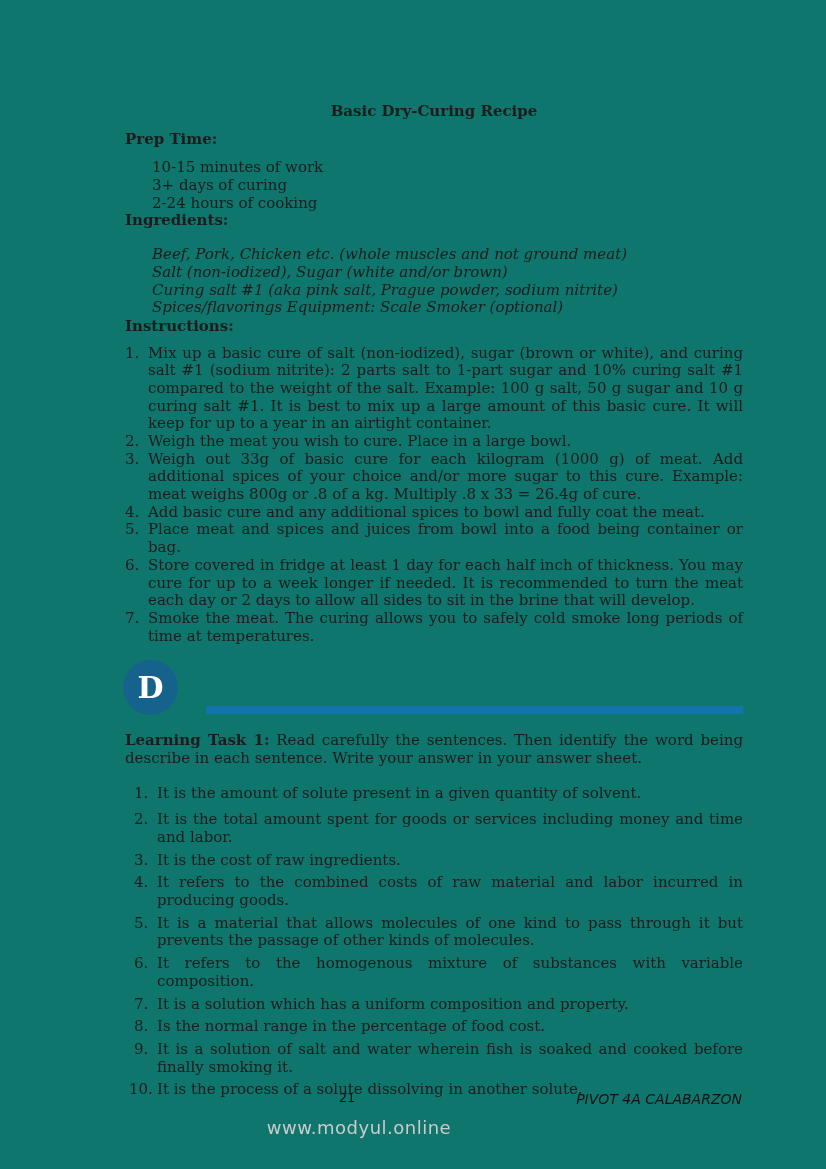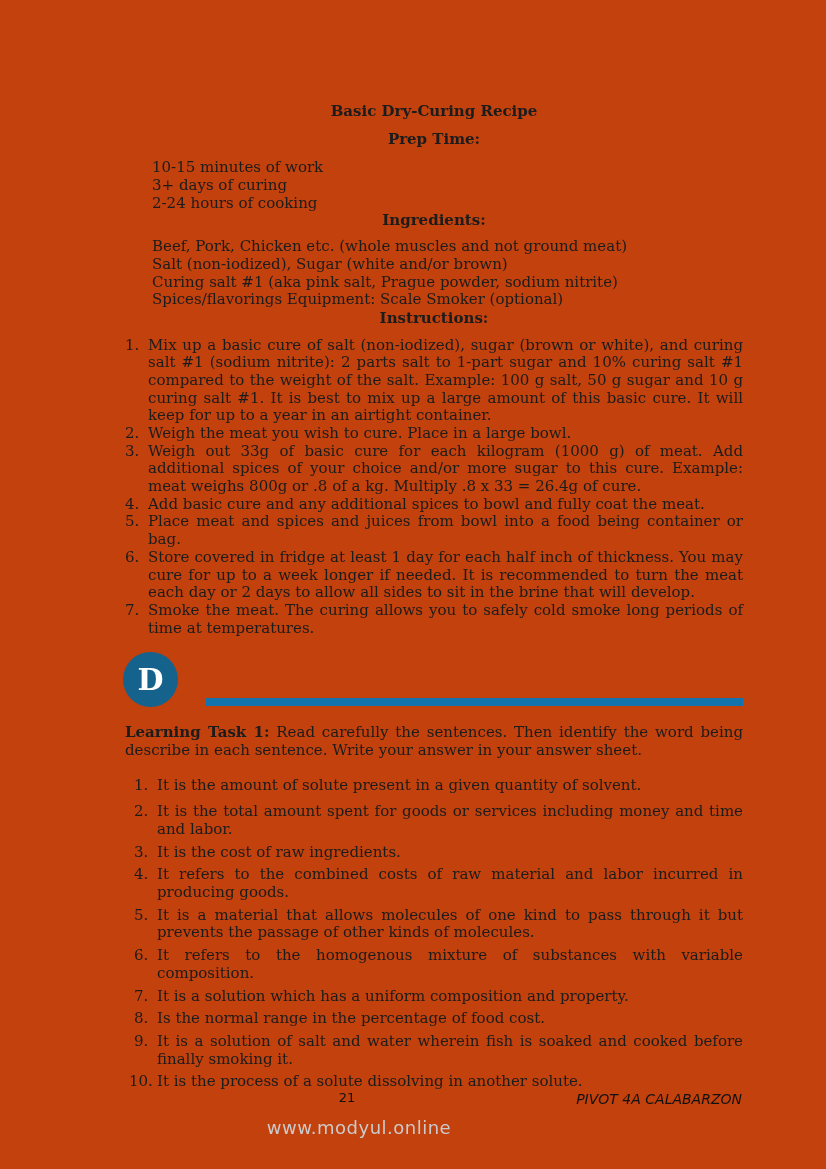--- a/index.html
+++ b/index.html
@@ -2,48 +2,47 @@
 <html><head>
 <meta charset="utf-8">
 <style>
   * { margin: 0; padding: 0; box-sizing: border-box; }
   html, body { background: #ffffff; }
   .page {
     position: relative;
     width: 826px;
     height: 1169px;
     margin: 0 auto;
-    background: #c2410c;
+    background: #0f766e;
     font-family: "DejaVu Serif", serif;
     font-size: 15px;
     line-height: 1.18;
     color: #1c1c1c;
     overflow: hidden;
   }
   .content {
     position: absolute;
     left: 125px;
     top: 103px;
     width: 618px;
   }
   .doc-title {
     text-align: center;
     font-weight: bold;
     margin-bottom: 10px;
   }
   .section-label {
     font-weight: bold;
-    text-align: center;
   }
   .plain-list {
     list-style: none;
     padding-left: 27px;
     margin-top: 11px;
   }
-  .ingredients-list { margin-bottom: 0; margin-top: 8px; }
+  .ingredients-list { margin-bottom: 0; margin-top: 16px; font-style: italic; }
   .num-list {
     list-style: none;
     margin-top: 9px;
   }
   .num-list li {
     position: relative;
     text-align: justify;
   }
   .instructions-list li { padding-left: 23px; }
   .instructions-list li .num { position: absolute; left: 0; top: 0; }

